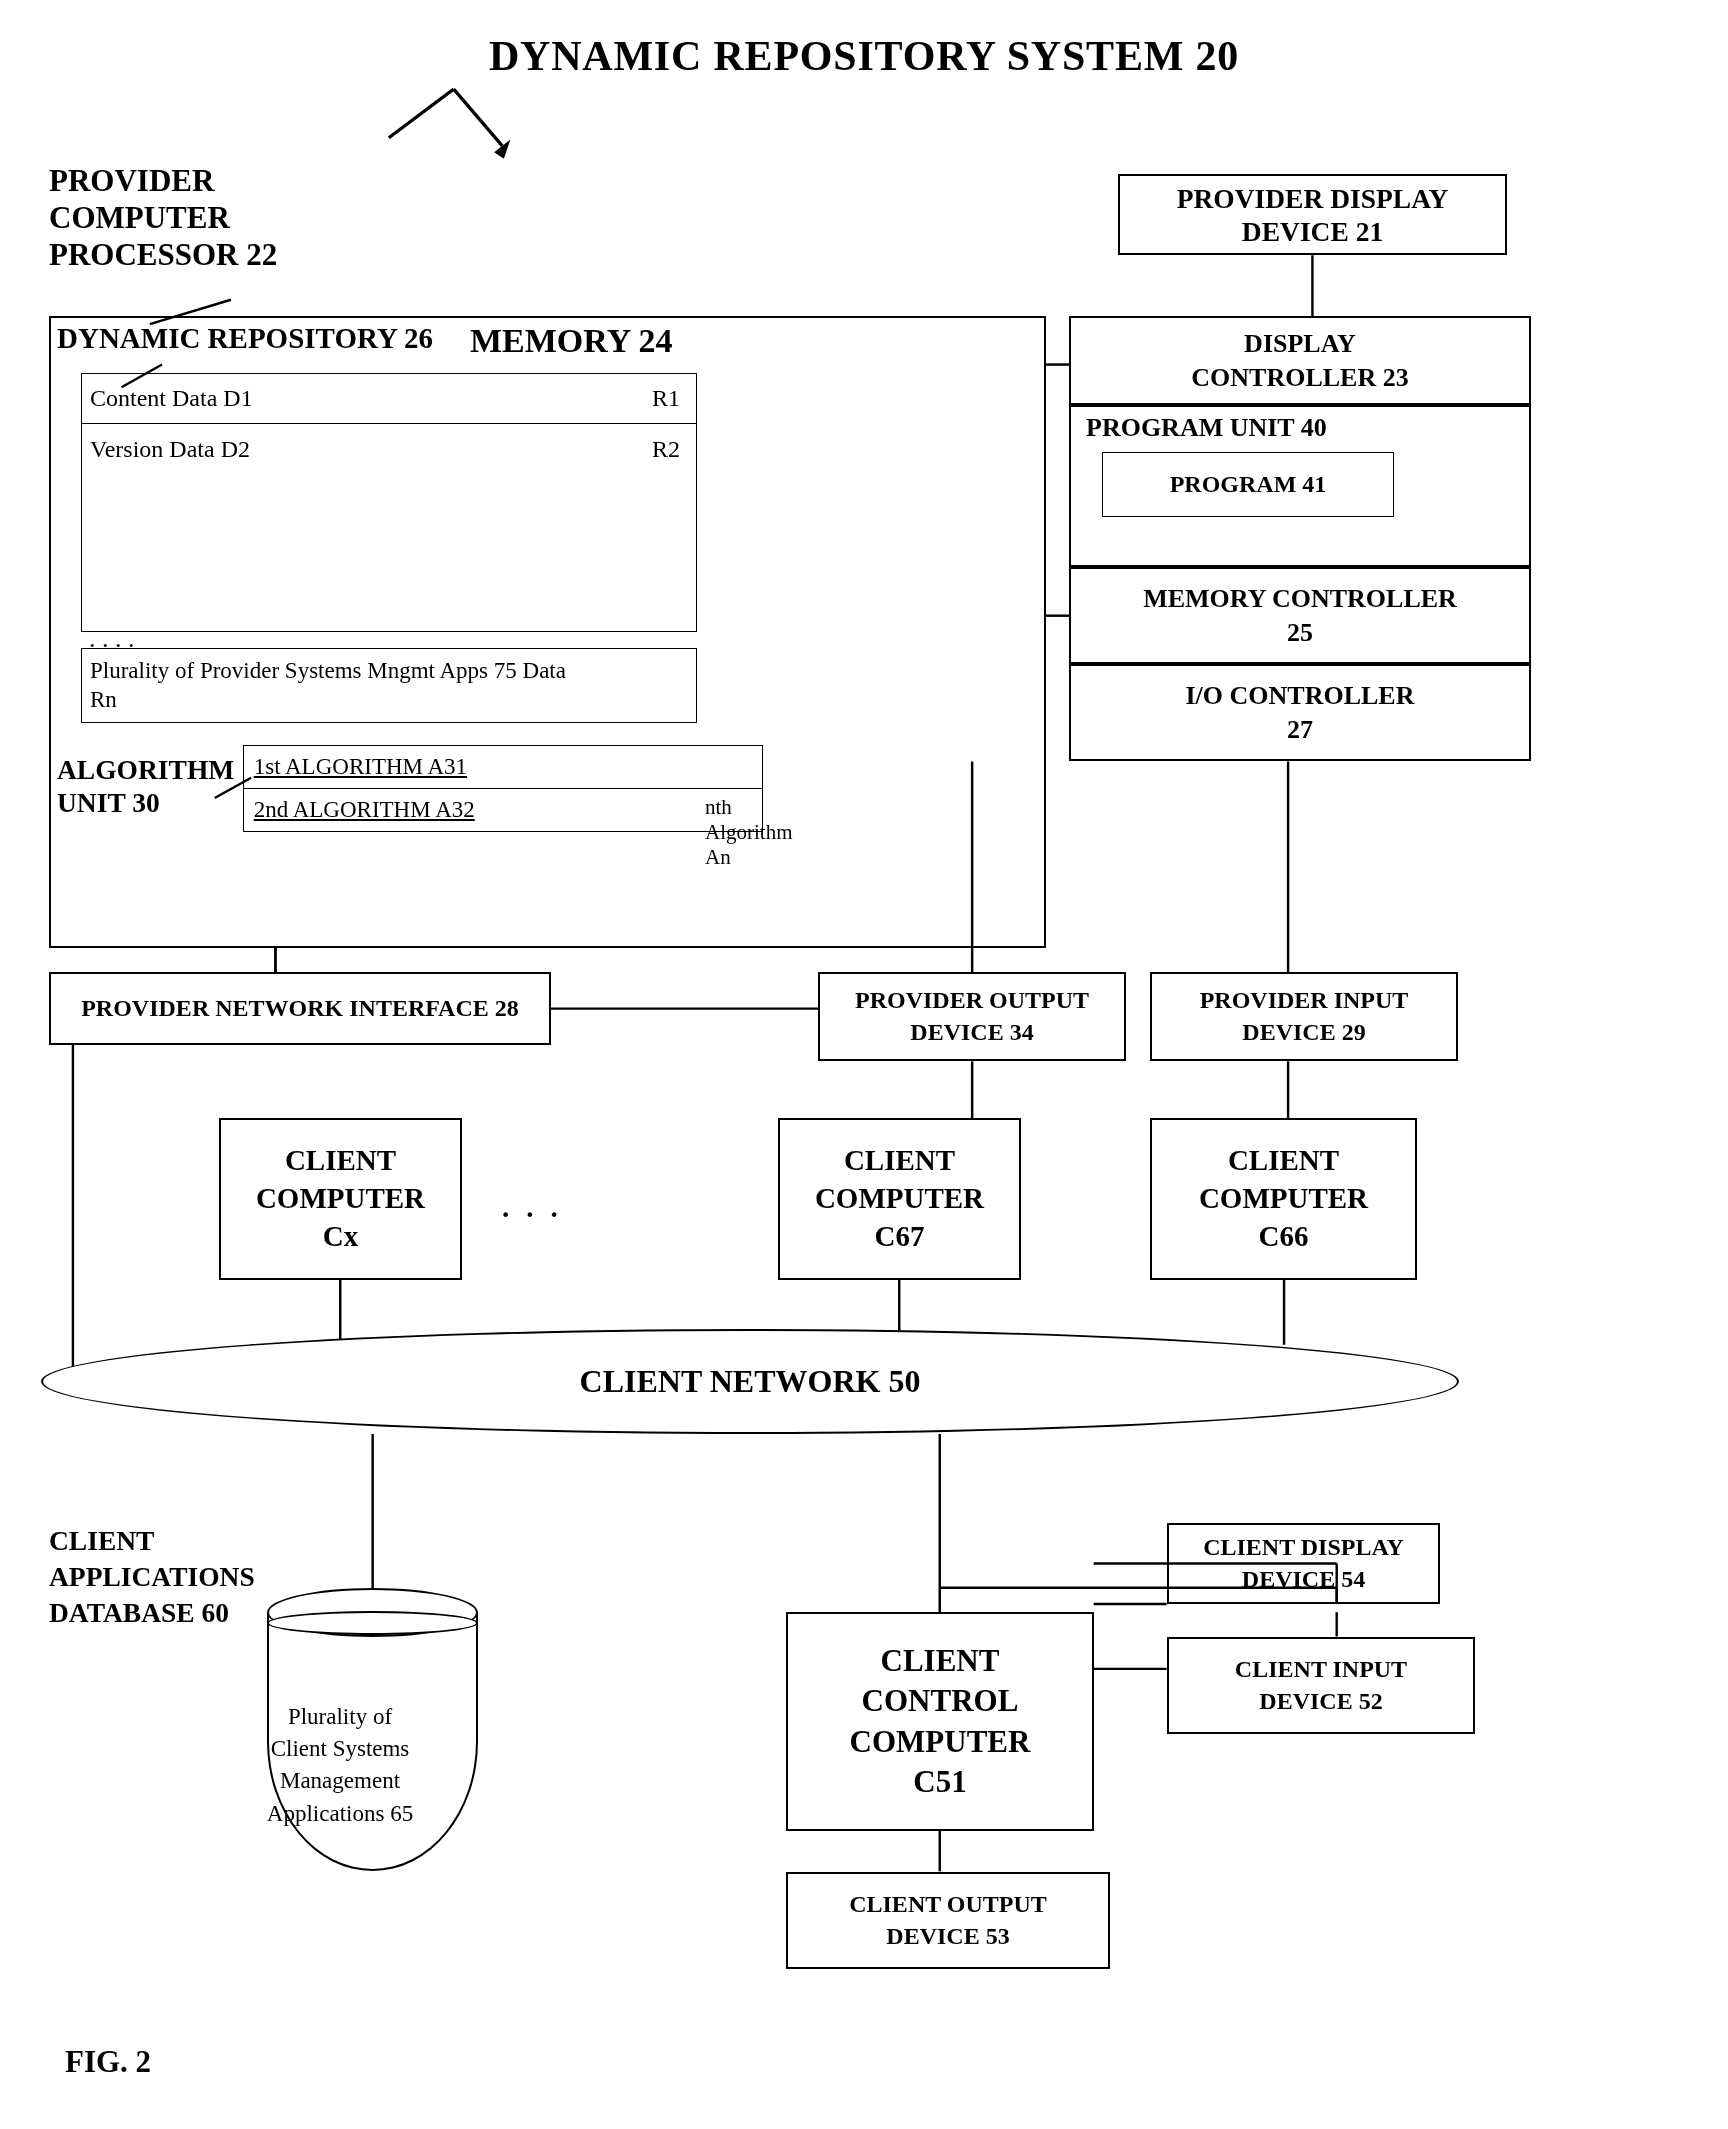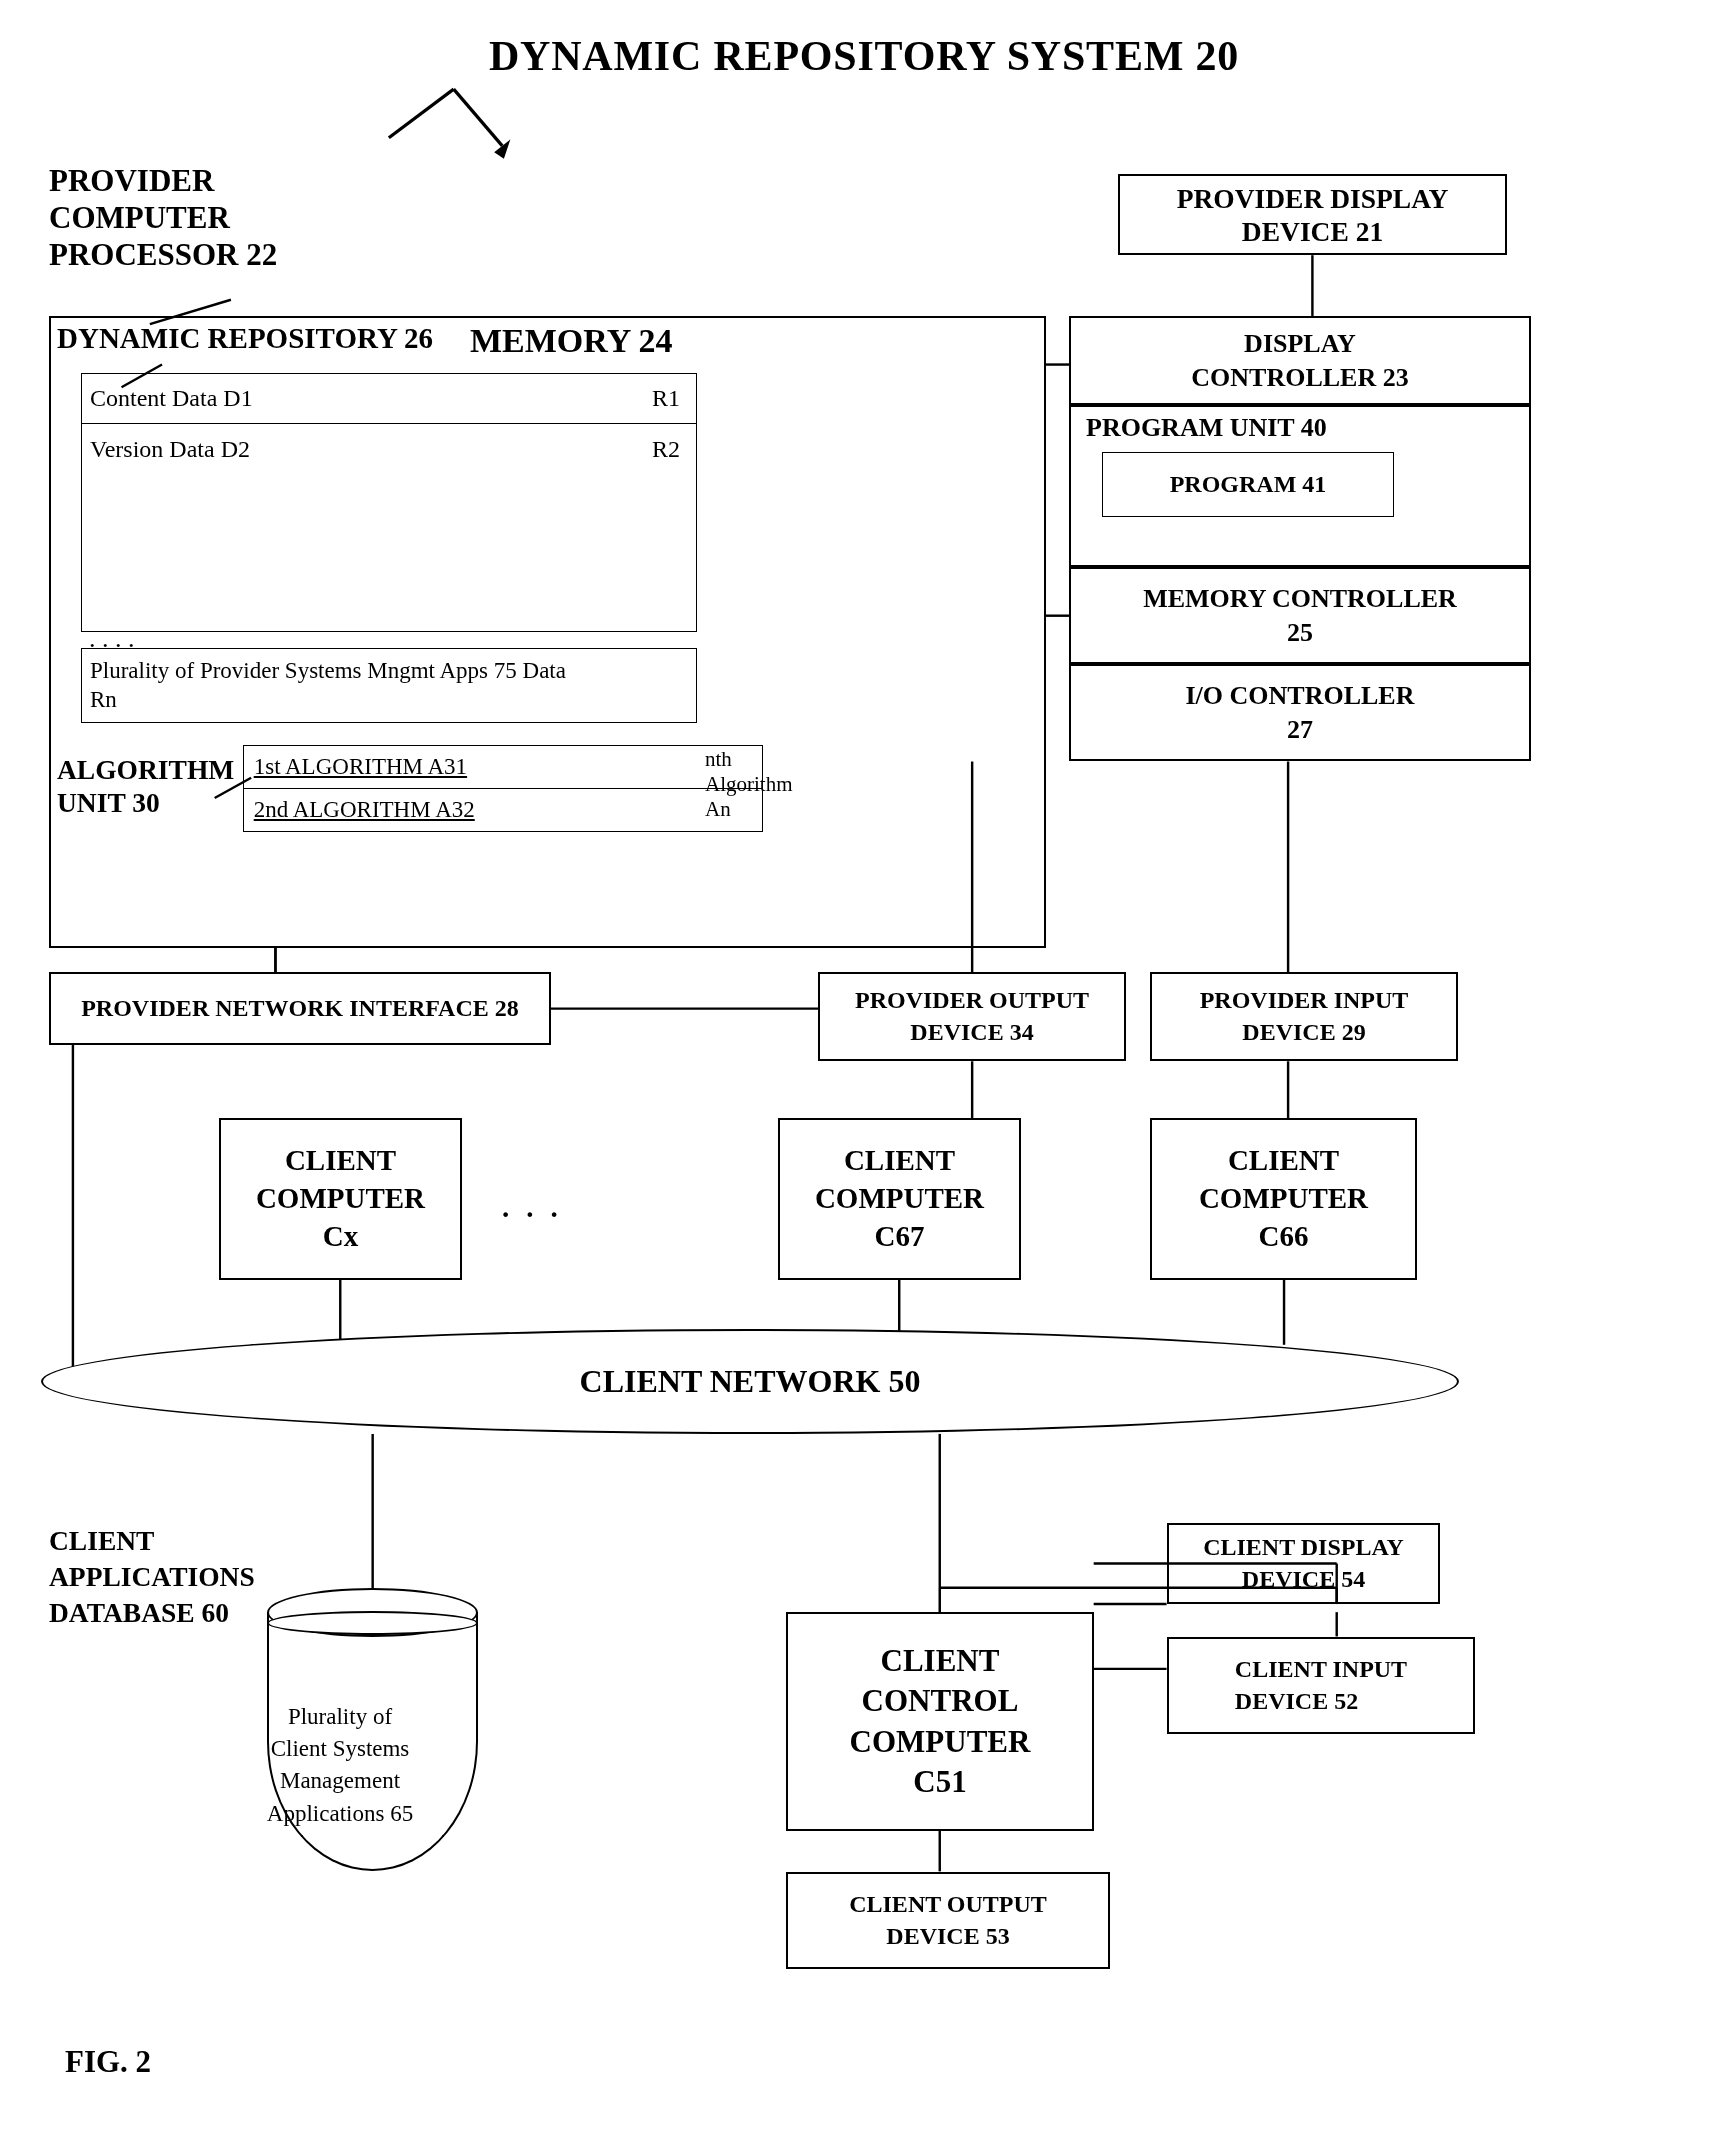--- a/index.html
+++ b/index.html
@@ -456,21 +456,21 @@
       top: 1637px;
       left: 1167px;
       width: 308px;
       height: 97px;
       border: 2.4px solid #000;
       display: flex;
       align-items: center;
       justify-content: center;
       font-size: 24px;
       font-weight: bold;
-      text-align: left;
+      text-align: center;
       line-height: 1.3;
     }
 
     
     .client-output-box {
       position: absolute;
       top: 1872px;
       left: 786px;
       width: 324px;
       height: 97px;
@@ -611,21 +611,21 @@
 Rn</div>
 
 <div class="algorithm-unit-label" style="white-space:pre-line;">ALGORITHM
 UNIT 30</div>
 
 <div class="algorithm-box">
   <div class="algorithm-row">1st ALGORITHM A31</div>
   <div class="algorithm-row">2nd ALGORITHM A32</div>
 </div>
 
-<div class="nth-algorithm-label" style="white-space:pre-line;">nth
+<div class="nth-algorithm-label" style="white-space:pre-line;margin-top:48px;">nth
 Algorithm
 An</div>
 
 <div class="display-controller-box" style="white-space:pre-line;">DISPLAY
 CONTROLLER 23</div>
 
 <div class="program-unit-box"></div>
 <div class="program-unit-label">PROGRAM UNIT 40</div>
 <div class="program-41-box">PROGRAM 41</div>
 

